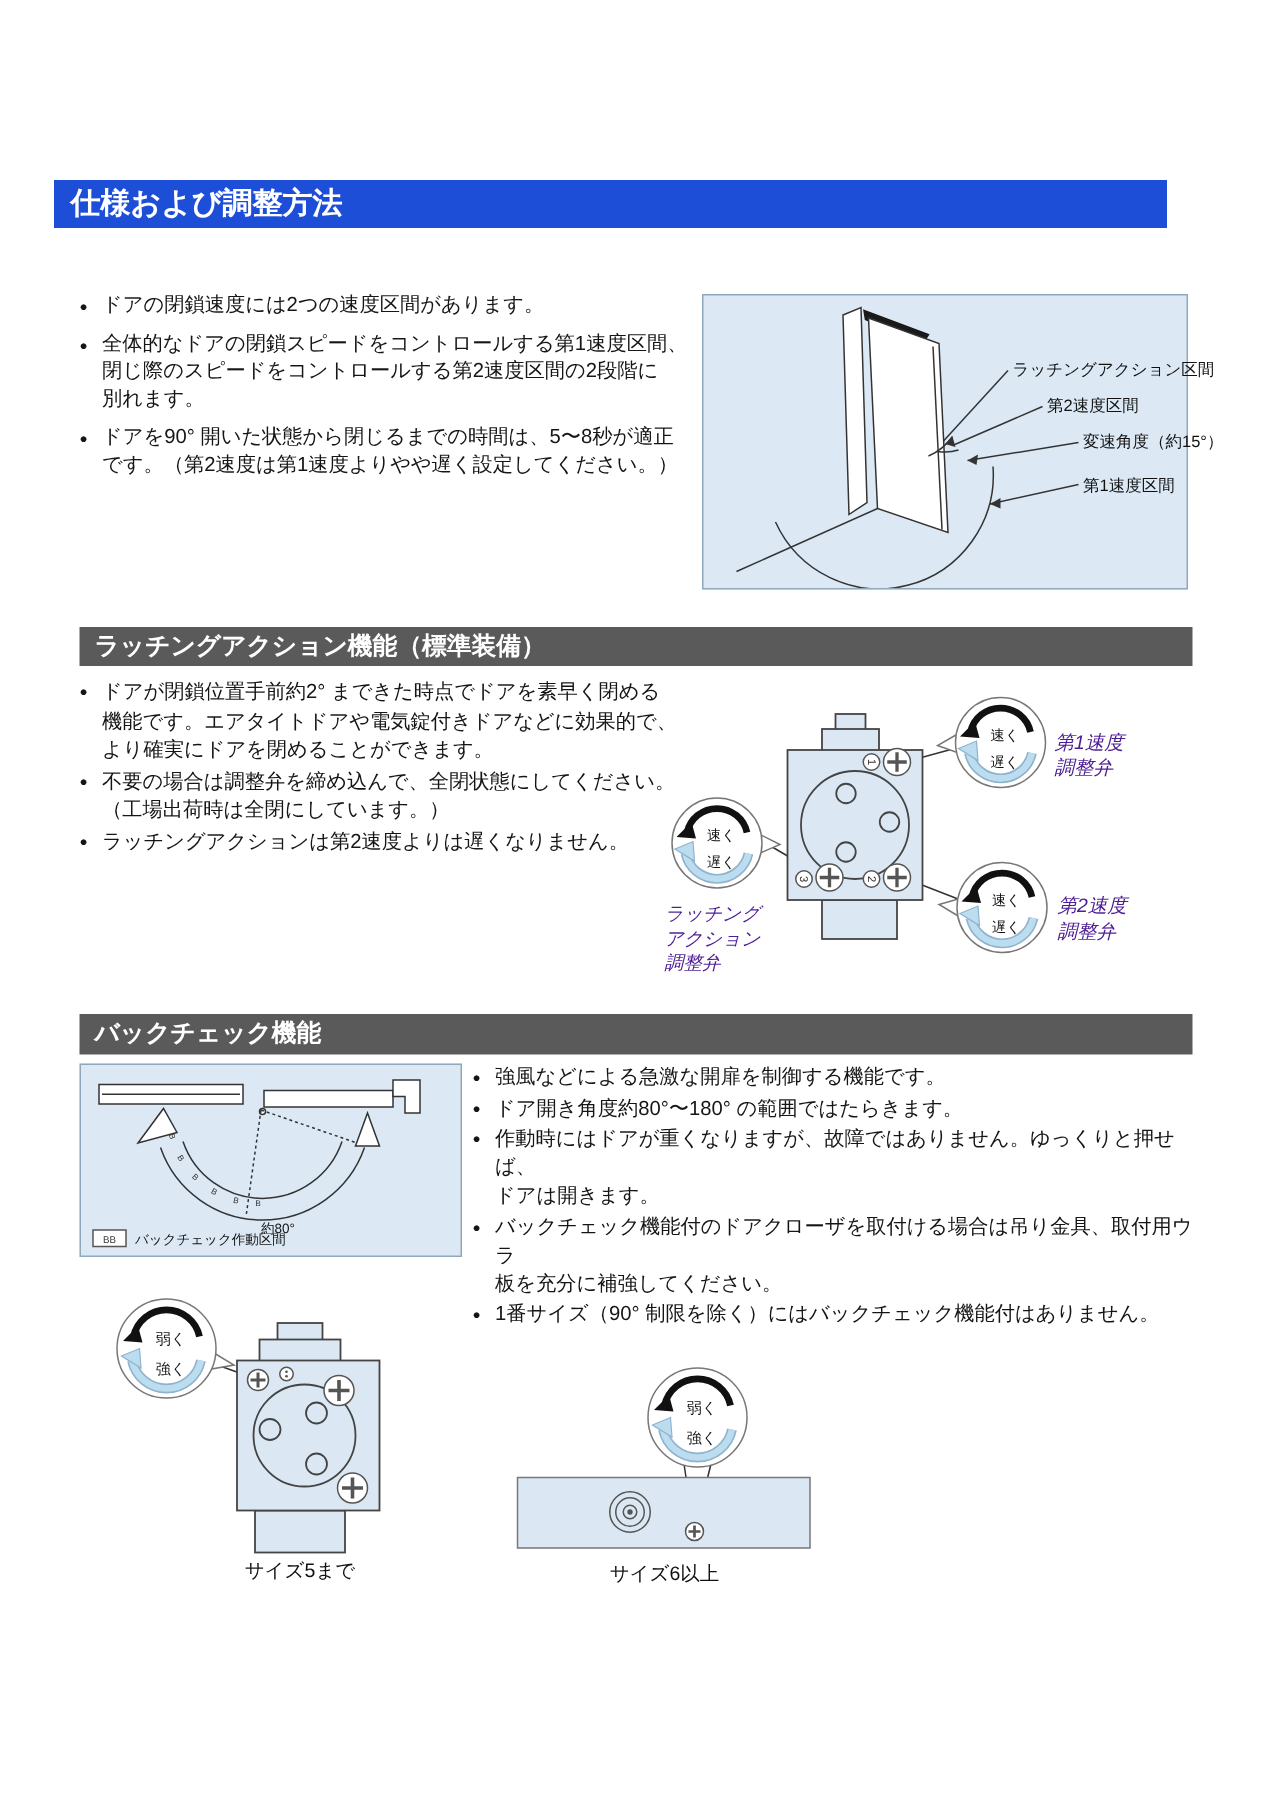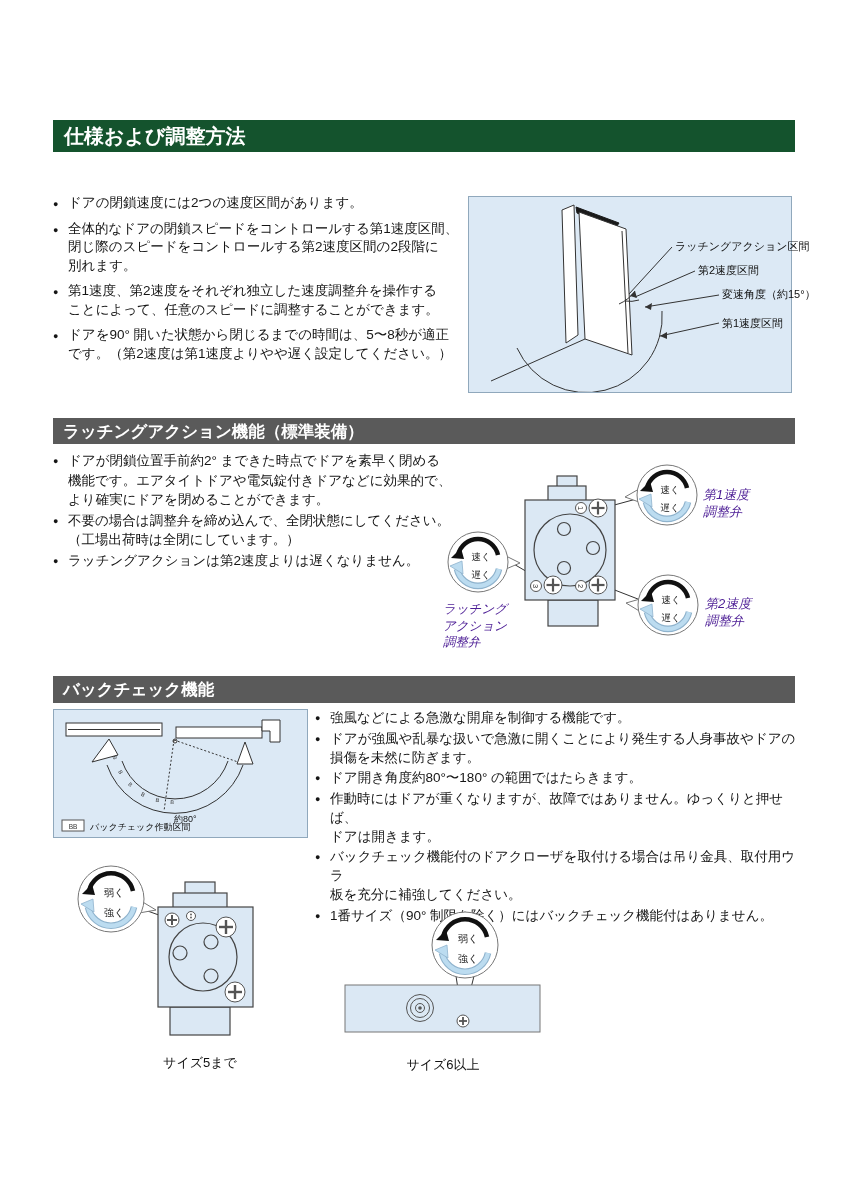--- a/index.html
+++ b/index.html
@@ -1,50 +1,48 @@
 <!DOCTYPE html>
 <html><head>
 <meta charset="utf-8">
 <style>
   html,body{margin:0;padding:0;background:#fff;}
   #page{position:relative;width:848px;height:1200px;background:#ffffff;overflow:hidden;
         font-family:"Liberation Sans","DejaVu Sans",sans-serif;color:#1a1a1a;}
   .abs{position:absolute;}
-  .title-bar{left:53px;top:120px;width:742px;height:32px;background:#14532d;color:#fff;
+  .title-bar{left:36px;top:120px;width:742px;height:32px;background:#1d4ed8;color:#fff;
              font-weight:bold;font-size:20px;line-height:32px;padding-left:11px;box-sizing:border-box;}
   .section-bar{left:53px;width:742px;height:26px;background:#5a5a5a;color:#fff;
                font-weight:bold;font-size:16.5px;line-height:26px;padding-left:10px;box-sizing:border-box;}
   ul.bullets{list-style:none;margin:0;padding:0;}
   ul.bullets li{position:relative;padding-left:15px;font-size:13.5px;white-space:pre-line;color:#151515;}
   ul.bullets li::before{content:"●";position:absolute;left:0;top:1px;font-size:9px;}
   .sec1 li{line-height:18.5px;margin-bottom:7px;}
   .sec2 li{line-height:19.5px;margin-bottom:1px;}
   .sec3 li{line-height:19px;margin-bottom:1.5px;}
   .panel{background:#dce9f5;border:1px solid #90a8bc;box-sizing:border-box;}
   .dlabel{position:absolute;font-size:11px;white-space:nowrap;color:#111;}
   .vlabel{position:absolute;font-size:13px;line-height:16.5px;white-space:nowrap;color:#4c1d95;font-style:italic;}
-  .szlabel{position:absolute;font-size:13px;white-space:nowrap;color:#111;text-align:center;margin-top:16px;}
+  .szlabel{position:absolute;font-size:13px;white-space:nowrap;color:#111;text-align:center;}
   svg{position:absolute;left:0;top:0;}
   svg text{font-family:"Liberation Sans","DejaVu Sans",sans-serif;}
 </style>
 </head>
 <body>
 
 <div id="page">
 
   <div class="abs title-bar">仕様および調整方法</div>
 
 
   <ul class="bullets sec1 abs" style="left:53px;top:194px;width:412px;">
     <li>ドアの閉鎖速度には2つの速度区間があります。</li>
     <li>全体的なドアの閉鎖スピードをコントロールする第1速度区間、
 閉じ際のスピードをコントロールする第2速度区間の2段階に
 別れます。</li>
-    <li>第1速度、第2速度をそれぞれ独立した速度調整弁を操作する
-ことによって、任意のスピードに調整することができます。</li>
     <li>ドアを90° 開いた状態から閉じるまでの時間は、5〜8秒が適正
 です。（第2速度は第1速度よりやや遅く設定してください。）</li>
   </ul>
 
   <div class="abs panel" style="left:468px;top:196px;width:324px;height:197px;">
     <svg width="322" height="195" viewBox="0 0 322 195">
       <g stroke="#333" stroke-width="1" fill="none">
 
         <polygon points="93,13 105,8 109,138 97,146" fill="#ffffff"></polygon>
 
@@ -227,22 +225,20 @@
       <g>
         <rect x="8" y="110" width="22" height="11" fill="#ffffff" stroke="#555"></rect>
         <text x="19" y="118.5" text-anchor="middle" font-size="6.5" fill="#333">BB</text>
         <text x="36" y="119.5" font-size="9" fill="#111">バックチェック作動区間</text>
       </g>
     </svg>
   </div>
 
   <ul class="bullets sec3 abs" style="left:315px;top:708px;width:492px;">
     <li>強風などによる急激な開扉を制御する機能です。</li>
-    <li>ドアが強風や乱暴な扱いで急激に開くことにより発生する人身事故やドアの
-損傷を未然に防ぎます。</li>
     <li>ドア開き角度約80°〜180° の範囲ではたらきます。</li>
     <li>作動時にはドアが重くなりますが、故障ではありません。ゆっくりと押せば、
 ドアは開きます。</li>
     <li>バックチェック機能付のドアクローザを取付ける場合は吊り金具、取付用ウラ
 板を充分に補強してください。</li>
     <li>1番サイズ（90° 制限を除く）にはバックチェック機能付はありません。</li>
   </ul>
 
   <div class="abs" style="left:70px;top:865px;width:250px;height:195px;">
     <svg width="250" height="195" viewBox="0 0 250 195">

